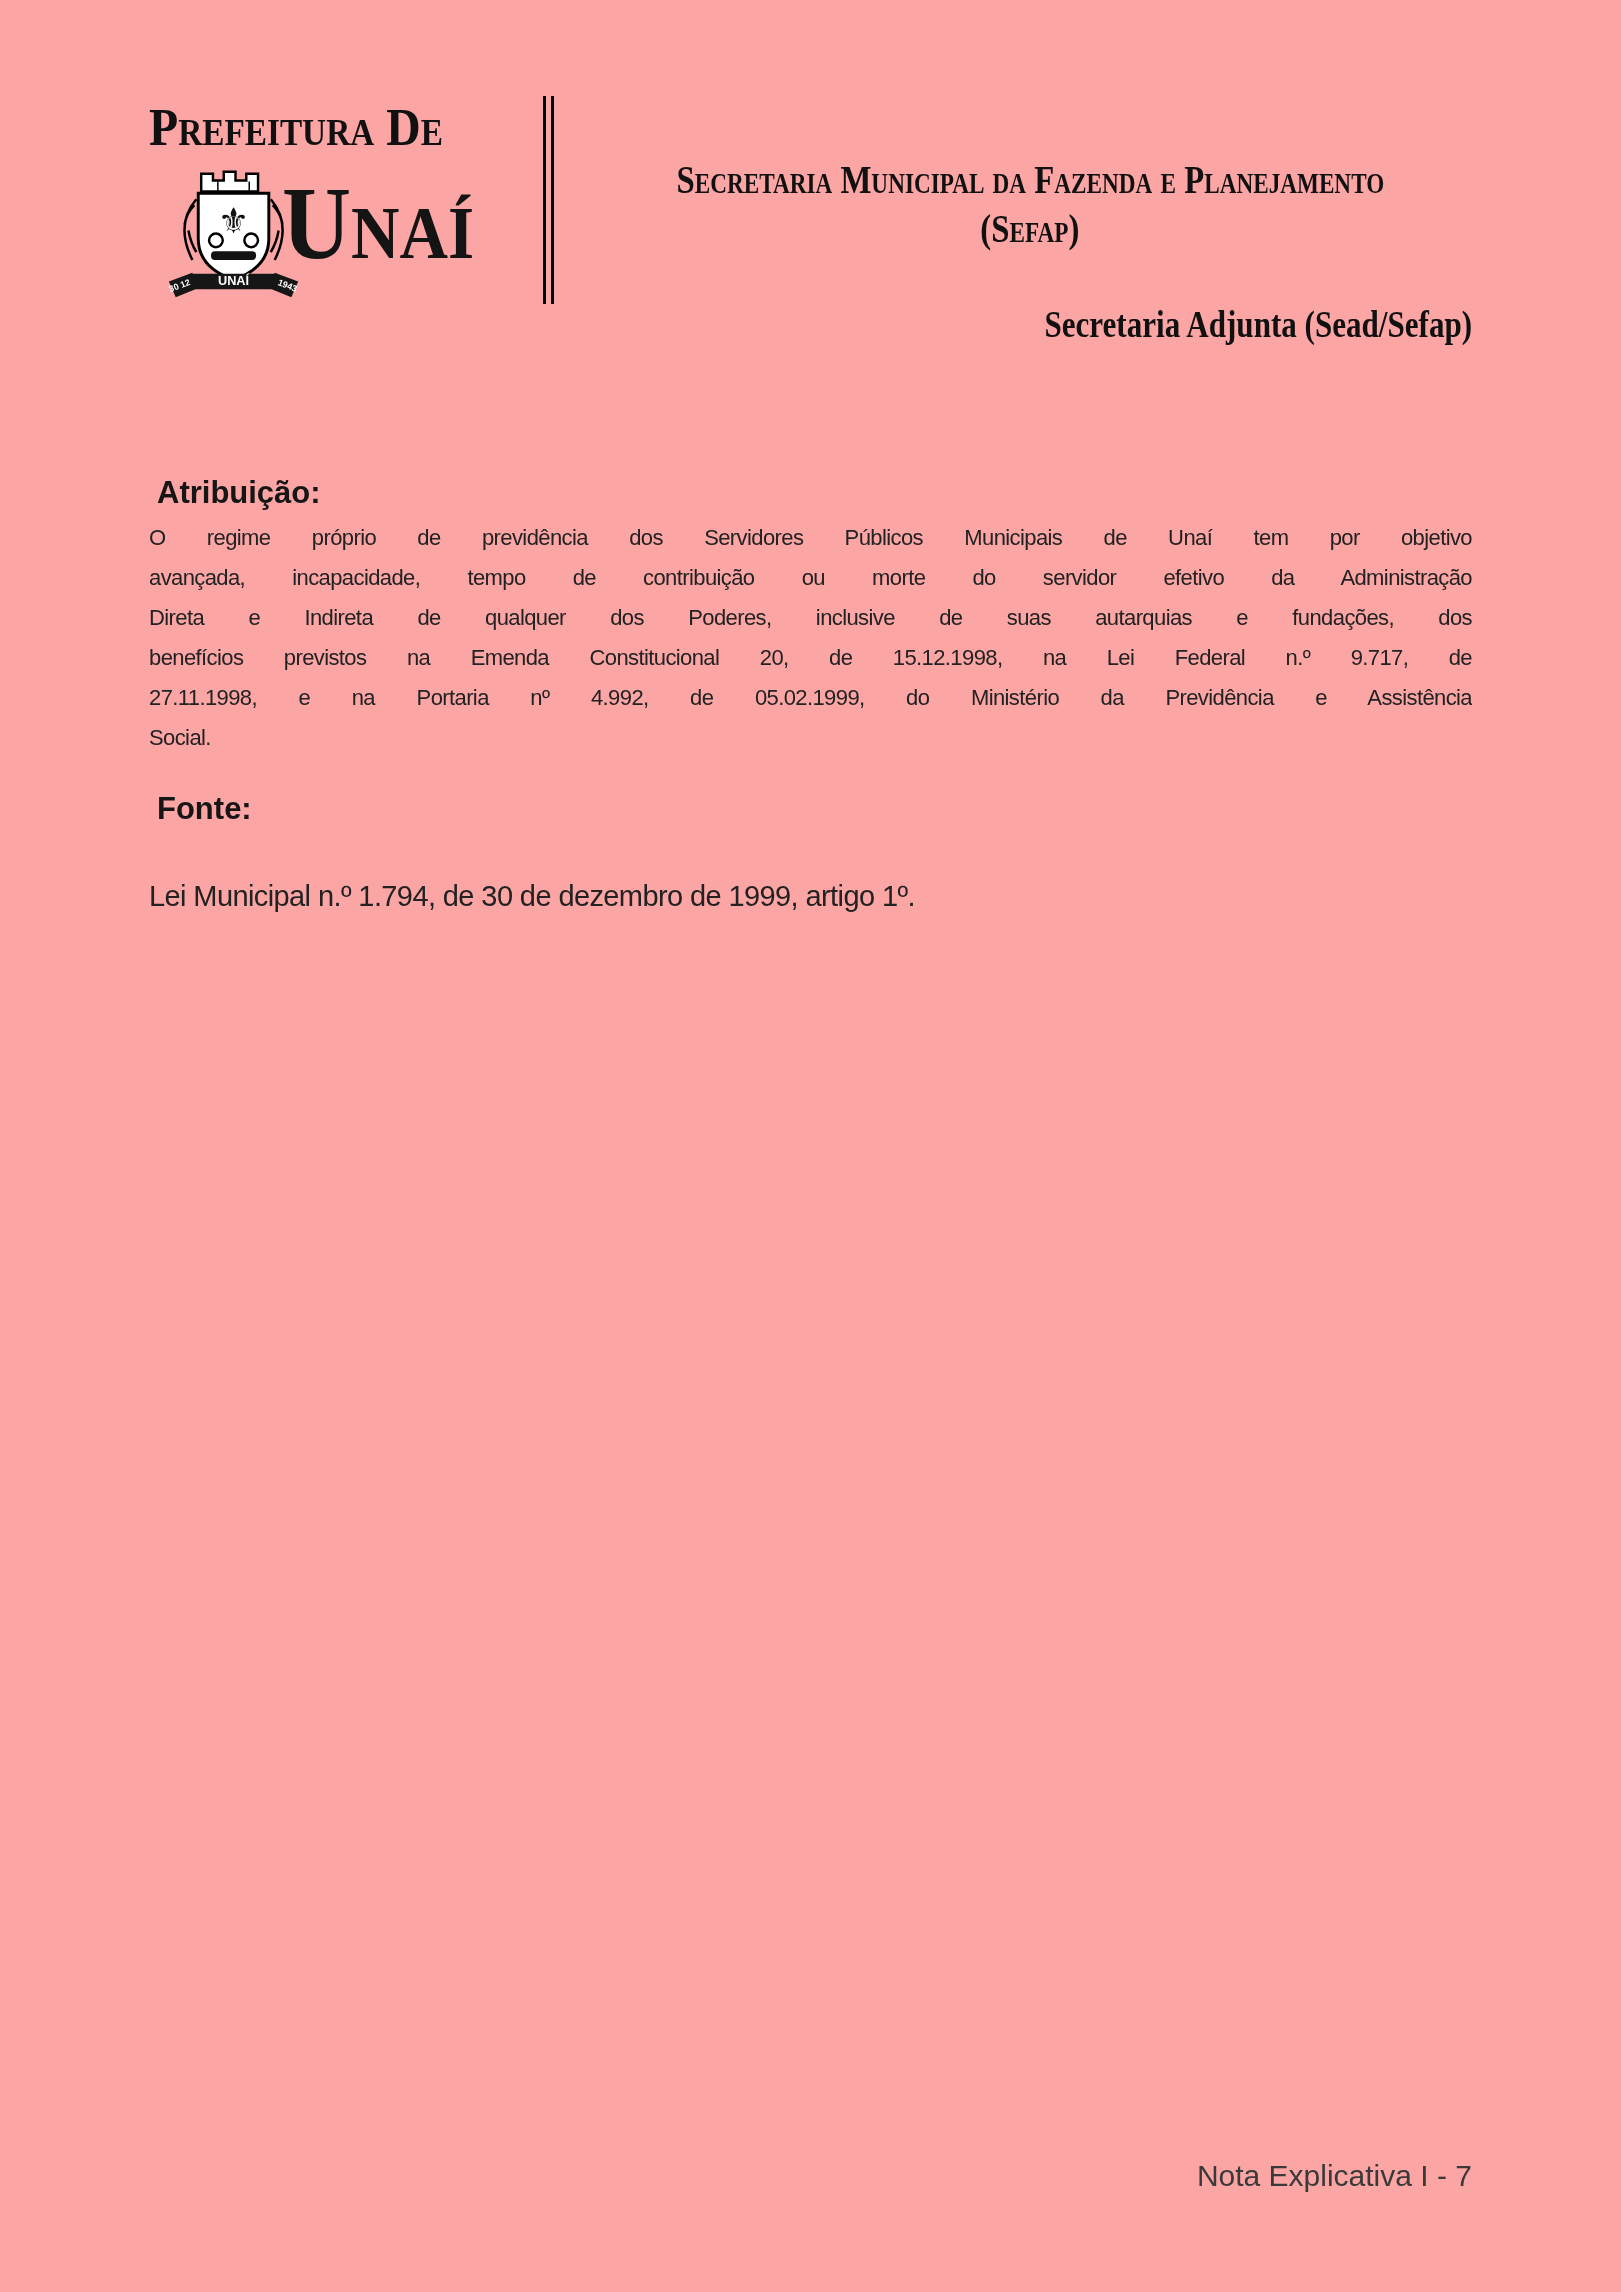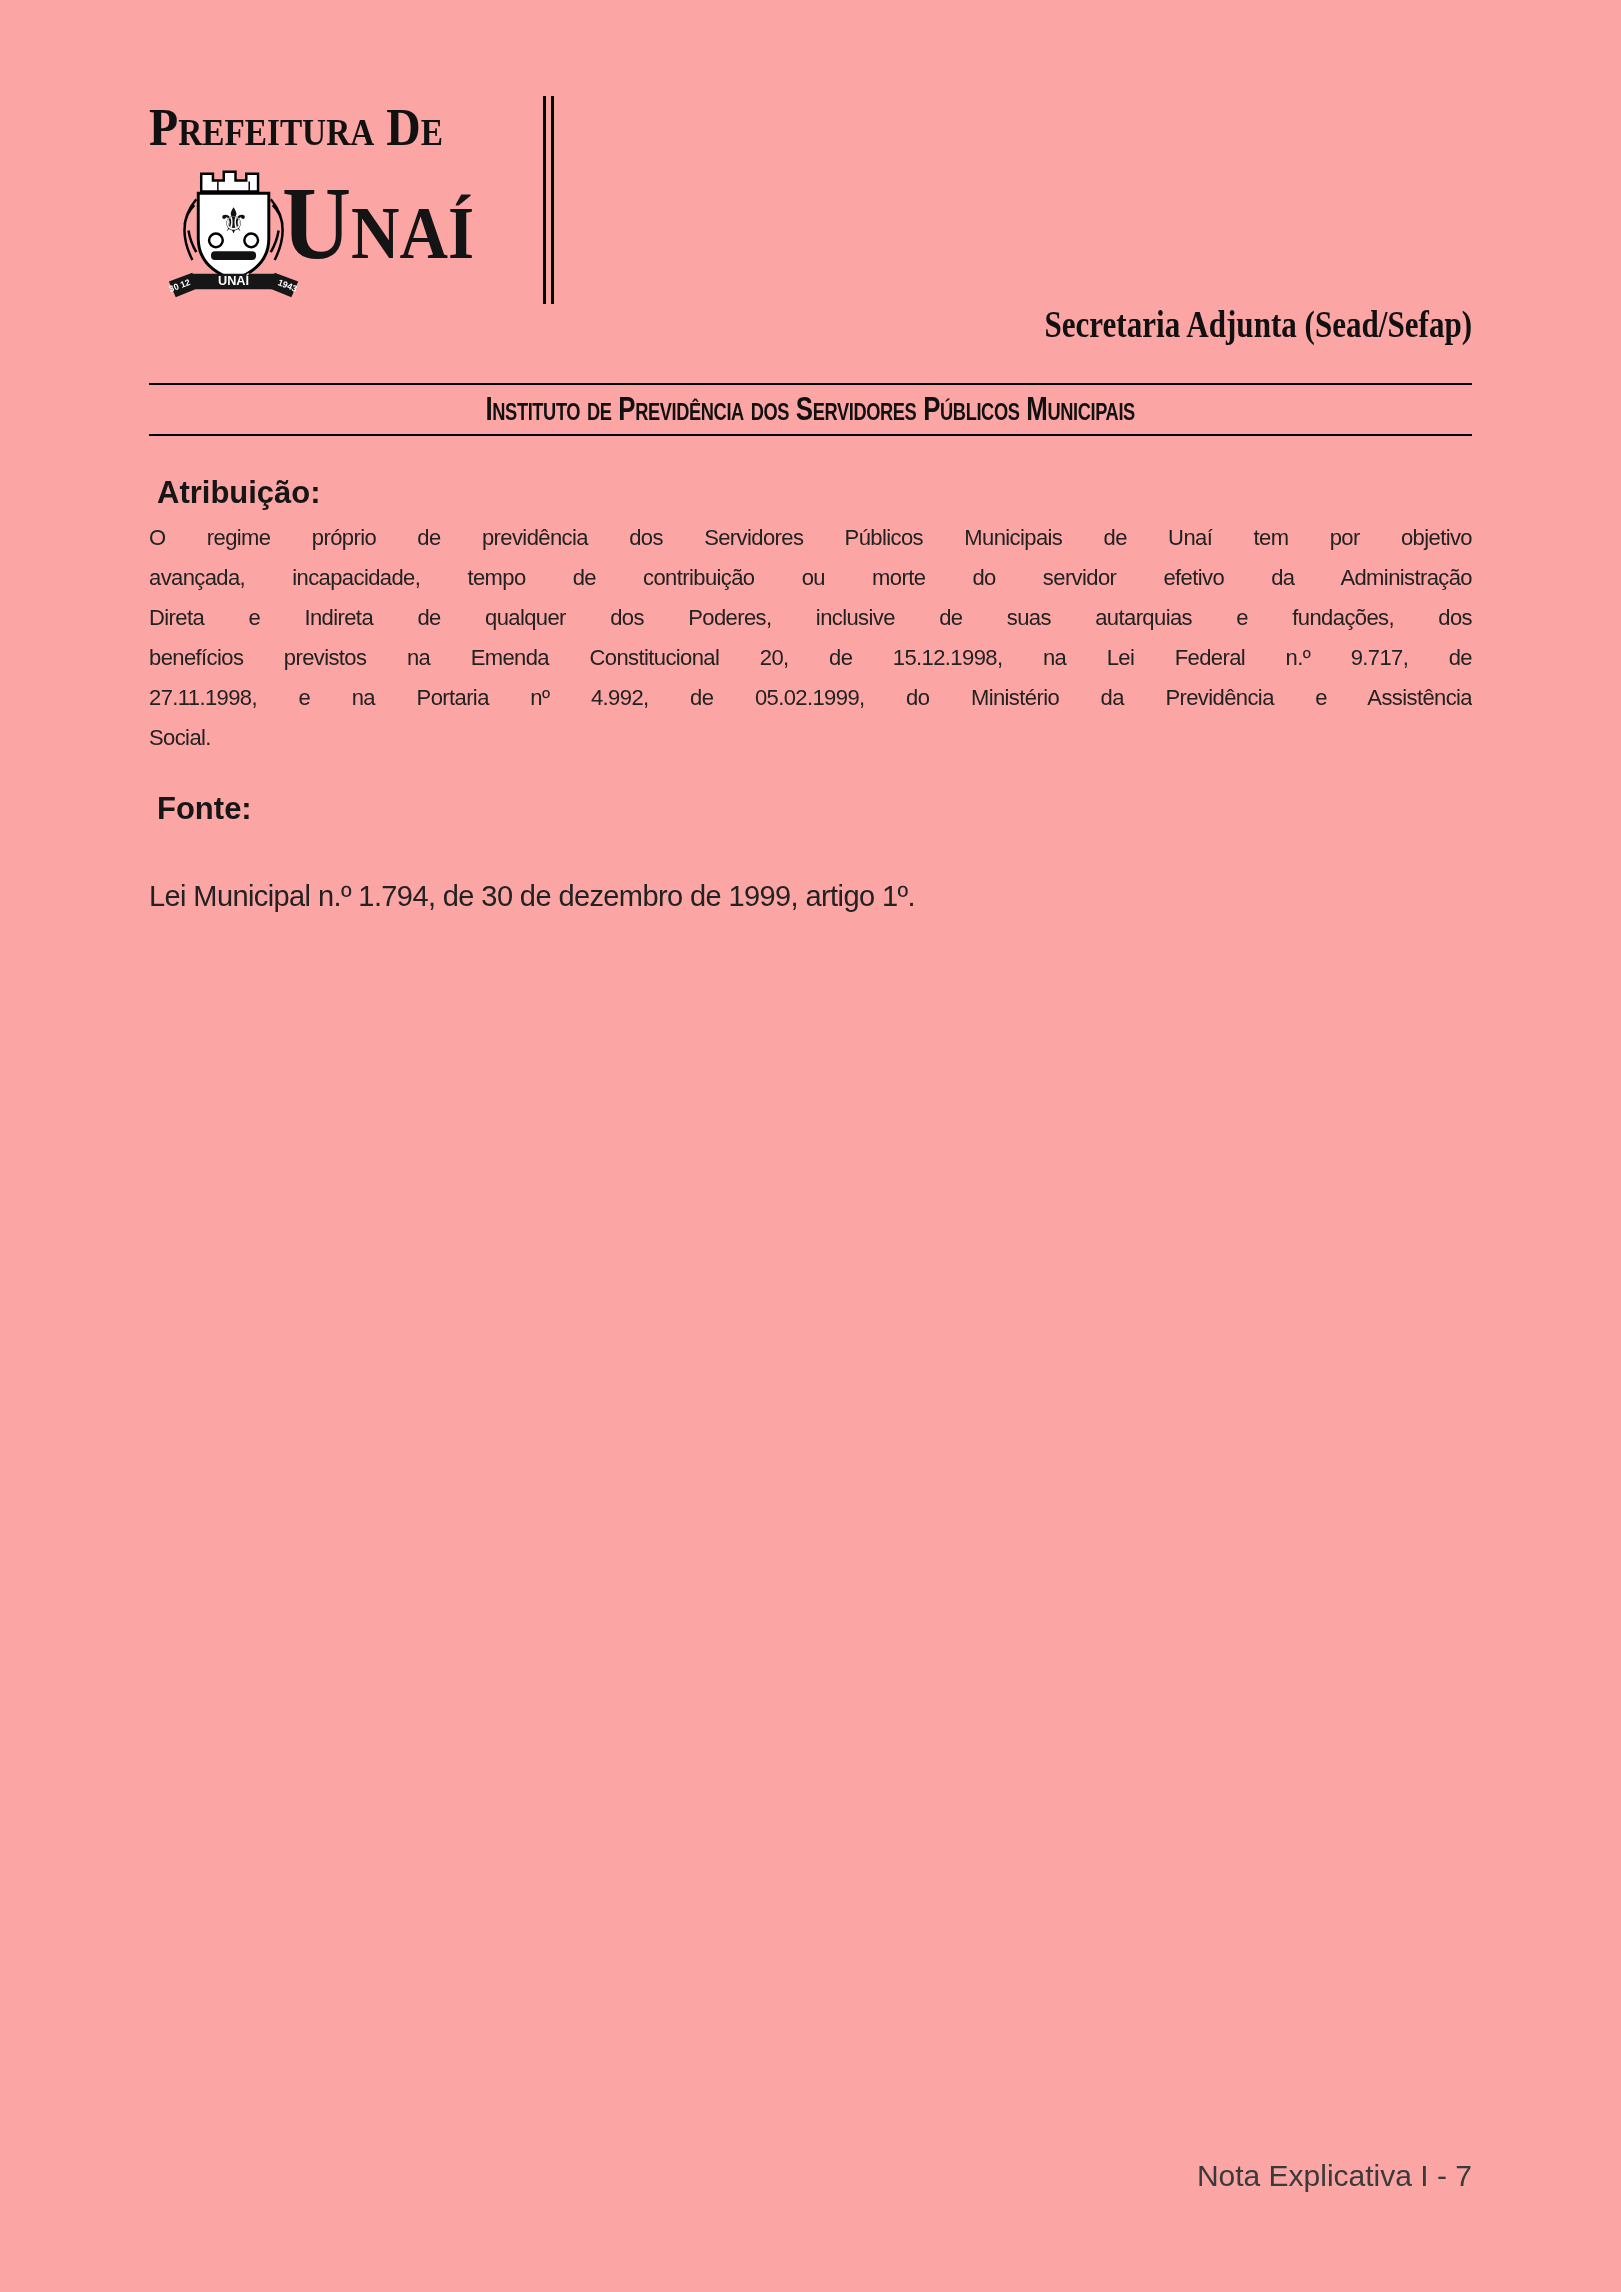--- a/index.html
+++ b/index.html
@@ -136,26 +136,27 @@
       <text x="80" y="128" font-size="13" font-weight="bold" text-anchor="middle" fill="#ffffff">UNAÍ</text>
       <text x="26" y="131" font-size="9" font-weight="bold" text-anchor="middle" fill="#ffffff" transform="rotate(-21 26 131)">30 12</text>
       <text x="134" y="131" font-size="9" font-weight="bold" text-anchor="middle" fill="#ffffff" transform="rotate(21 134 131)">1943</text>
     </svg>
   </div>
 
   <div class="org-large">Unaí</div>
 
   <div class="v-divider"></div>
 
+  <div class="dept-block">
+    <div class="dept-line"><span>Secretaria Municipal da Fazenda e Planejamento</span></div>
+    <div class="dept-line"><span>(Sefap)</span></div>
+  </div>
 
   <div class="sub-dept">Secretaria Adjunta (Sead/Sefap)</div>
 
-  <div class="band">
-    <span class="band-title">Instituto de Previdência dos Servidores Públicos Municipais</span>
-  </div>
 
   <div class="section-heading heading-atribuicao">Atribuição:</div>
   <div class="para">
     <div class="body-line">O regime próprio de previdência dos Servidores Públicos Municipais de Unaí tem por objetivo</div>
     <div class="body-line">avançada, incapacidade, tempo de contribuição ou morte do servidor efetivo da Administração</div>
     <div class="body-line">Direta e Indireta de qualquer dos Poderes, inclusive de suas autarquias e fundações, dos</div>
     <div class="body-line">benefícios previstos na Emenda Constitucional 20, de 15.12.1998, na Lei Federal n.º 9.717, de</div>
     <div class="body-line">27.11.1998, e na Portaria nº 4.992, de 05.02.1999, do Ministério da Previdência e Assistência</div>
     <div class="body-line last">Social.</div>
   </div>

